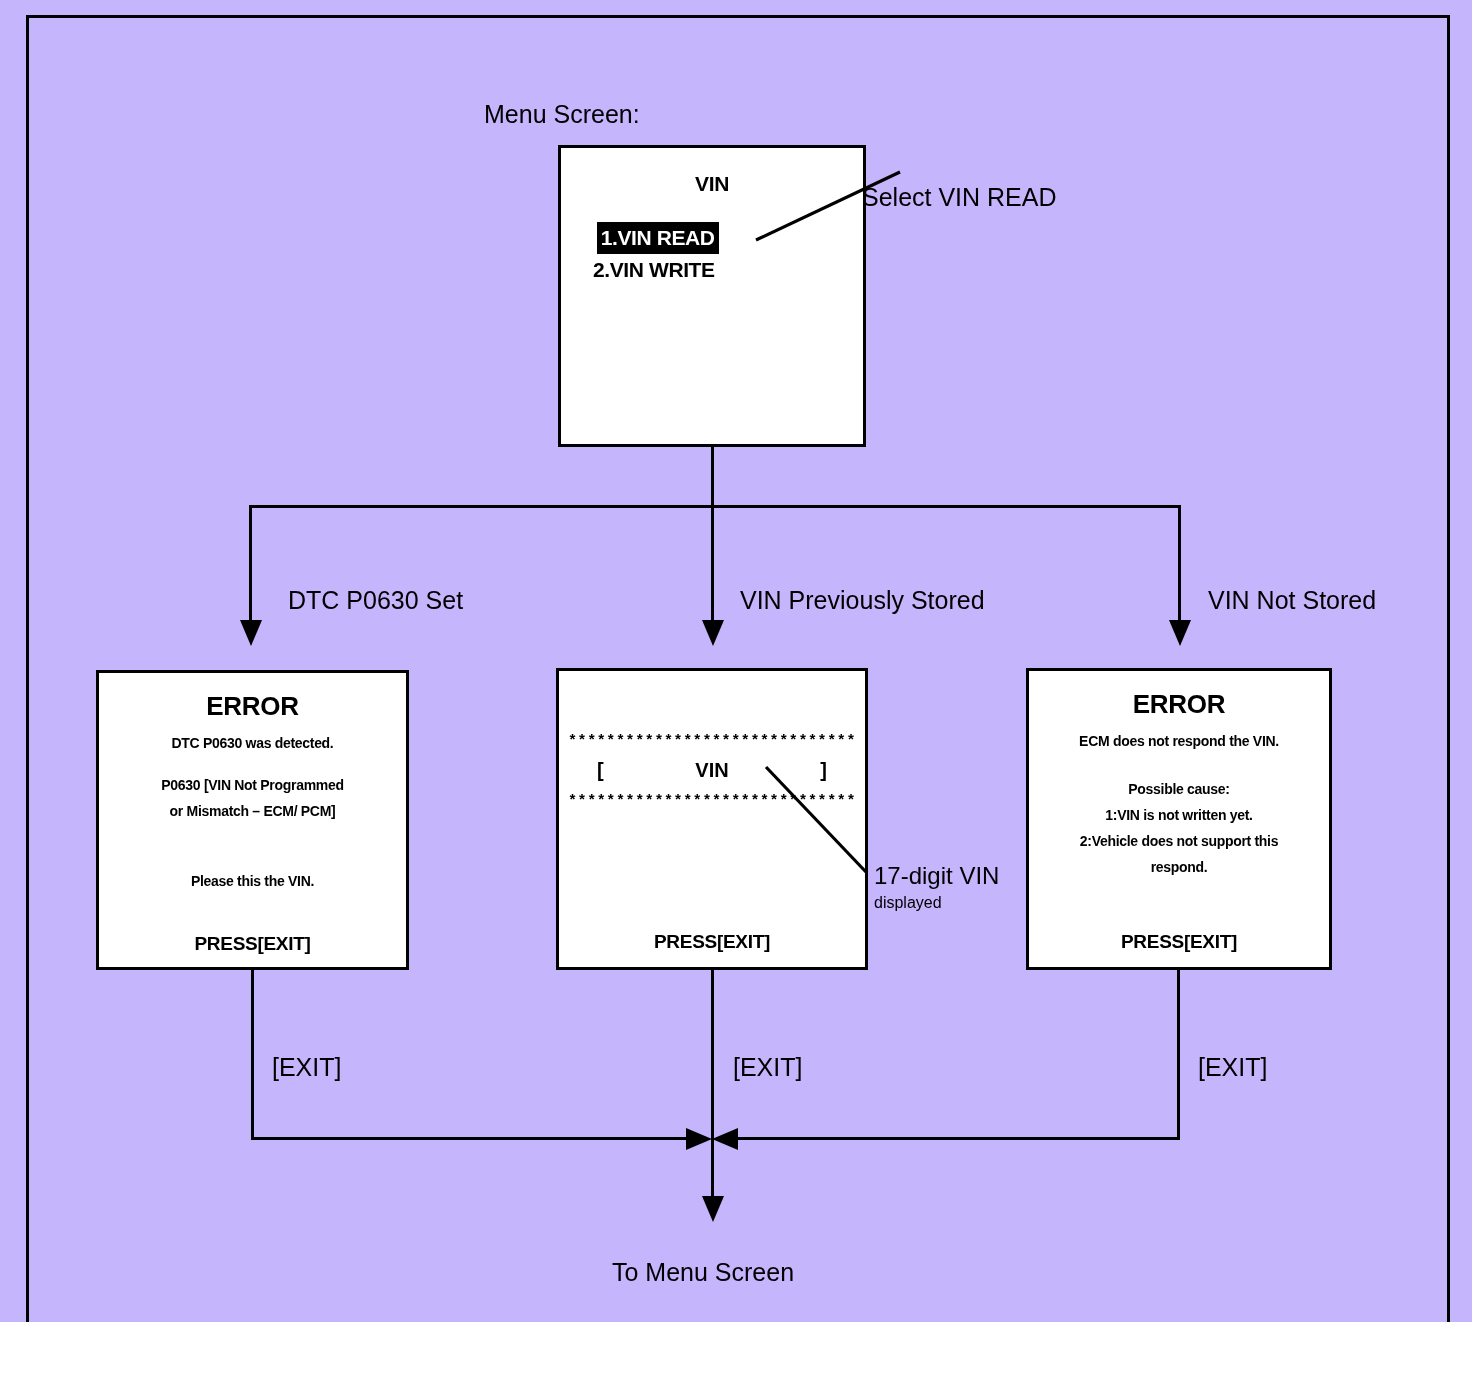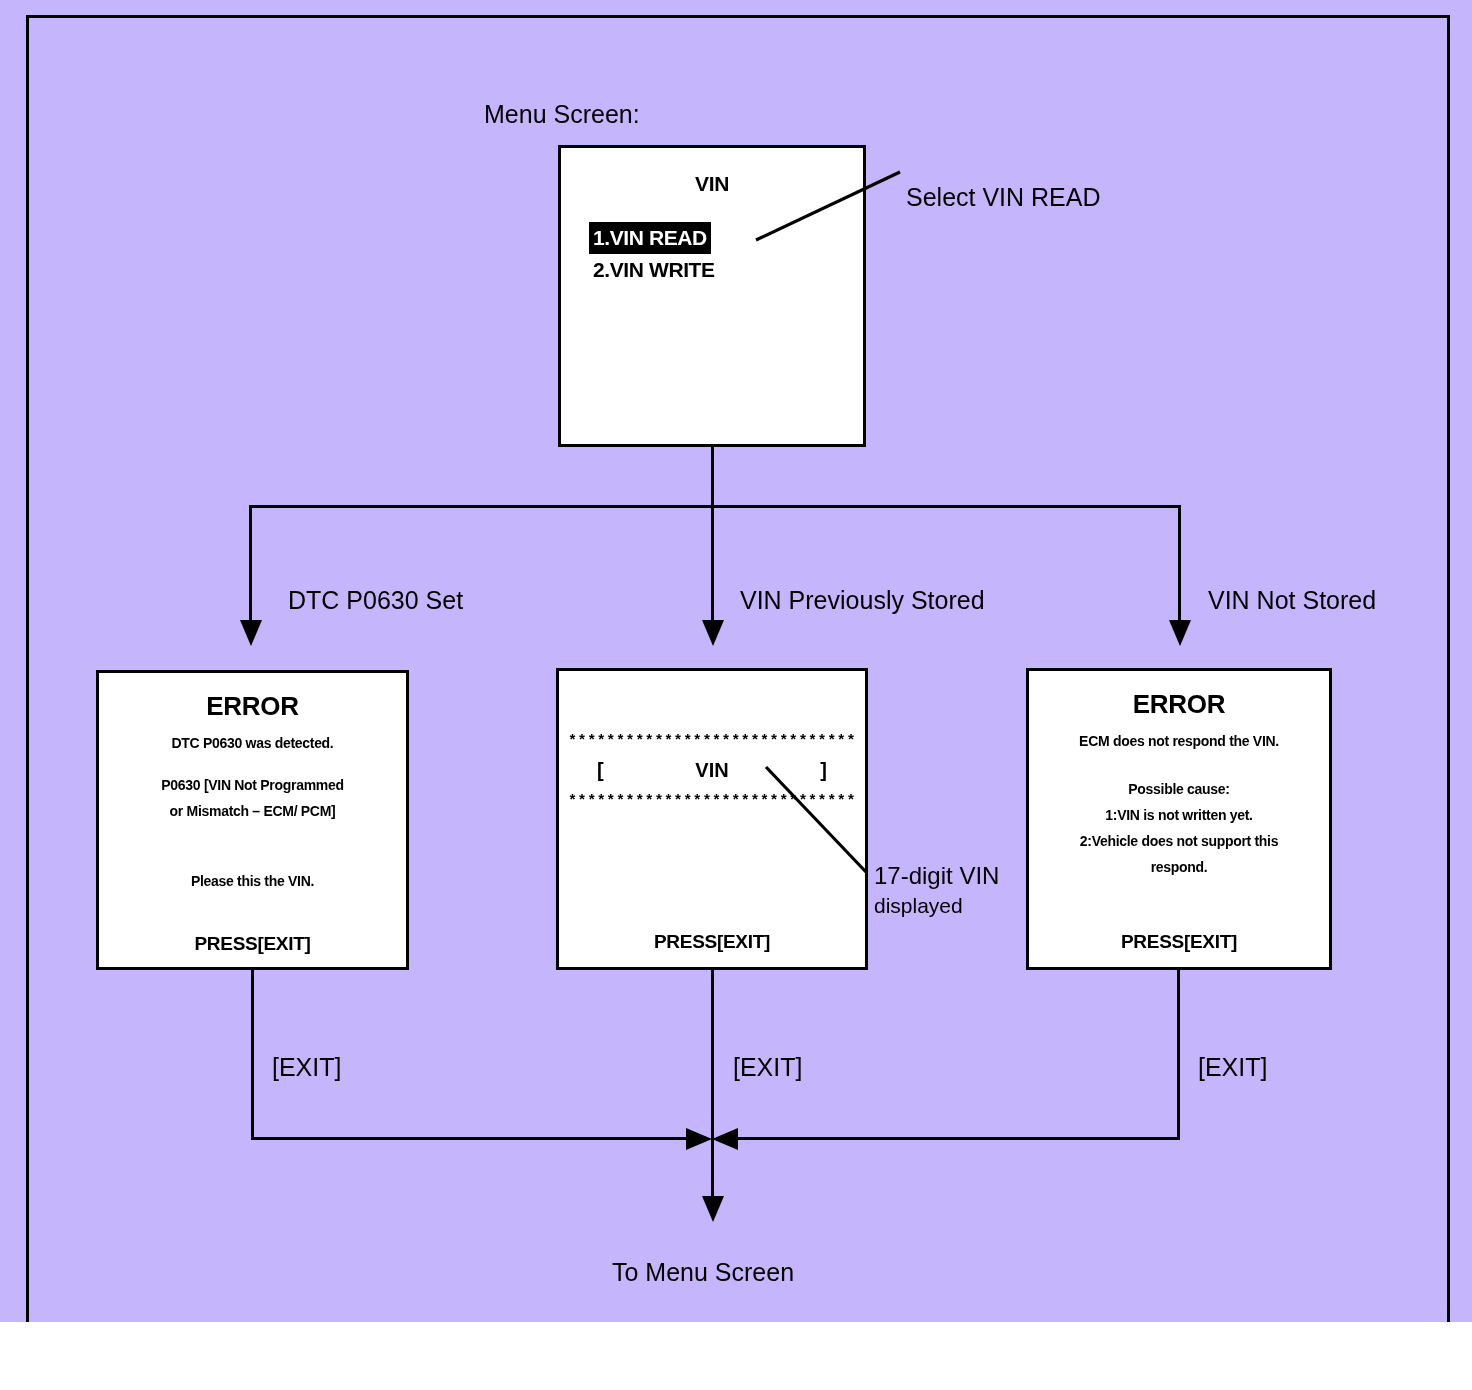--- a/index.html
+++ b/index.html
@@ -80,21 +80,21 @@
   }
 
   
   #menu-box { left: 558px; top: 145px; width: 308px; height: 302px; }
   #menu-title {
     top: 24px; font-size: 21px;
   }
   #menu-items {
     position: absolute;
     left: 28px; top: 74px;
-    text-align: left;
+    text-align: right;
   }
   .menu-item {
     font-weight: bold;
     font-size: 21px;
     color: #000;
     line-height: 28px;
     letter-spacing: -0.4px;
     display: inline-block;
     padding: 2px 4px;
   }
@@ -190,21 +190,21 @@
     <div id="menu-items">
       <div class="menu-row">
         <span class="menu-item selected">1.VIN READ</span>
       </div>
       <div class="menu-row">
         <span class="menu-item">2.VIN WRITE</span>
       </div>
     </div>
   </div>
 
-  <div class="callout" style="left:906px; top:160px;margin-top:23px;">Select VIN READ</div>
+  <div class="callout" style="left:862px; top:160px;margin-top:23px;">Select VIN READ</div>
 
   <div class="screen-box" id="err-left-box">
     <div class="screen-text box-title" style="top:18px;">ERROR</div>
     <div class="screen-text box-line" style="top:62px;">DTC P0630 was detected.</div>
     <div class="screen-text box-line" style="top:104px;">P0630  [VIN Not Programmed</div>
     <div class="screen-text box-line" style="top:130px;">or Mismatch – ECM/ PCM]</div>
     <div class="screen-text box-line" style="top:200px;">Please this the VIN.</div>
     <div class="screen-text box-line" style="top:260px; font-size:19px;">PRESS[EXIT]</div>
   </div>
 
@@ -259,21 +259,21 @@
   <div class="vline" style="left:711px; top:969px; height:239px;"></div>
   <div class="arrow-down" style="left:702px; top:1196px;"></div>
 
   <div class="exit-label" style="left:272px; top:1053px;">[EXIT]</div>
   <div class="exit-label" style="left:733px; top:1053px;">[EXIT]</div>
   <div class="exit-label" style="left:1198px; top:1053px;">[EXIT]</div>
 
   <div id="to-menu-label" style="left:612px; top:1258px;">To Menu Screen</div>
 
   <div class="callout" style="left:874px; top:862px; font-size:24px;">17-digit VIN</div>
-  <div class="callout" style="left:874px; top:894px; font-size:21px;">displayed</div>
+  <div class="callout" style="left:874px; top:894px; font-size:16px;">displayed</div>
 
   <div id="corner-letter">T</div>
   <div id="figure-code">A103812E03</div>
 
   <svg id="leaders">
 
     <line x1="756" y1="240" x2="900" y2="172" stroke="#000" stroke-width="3.2"></line>
 
     <line x1="766" y1="767" x2="866" y2="872" stroke="#000" stroke-width="3.2"></line>
   </svg>

